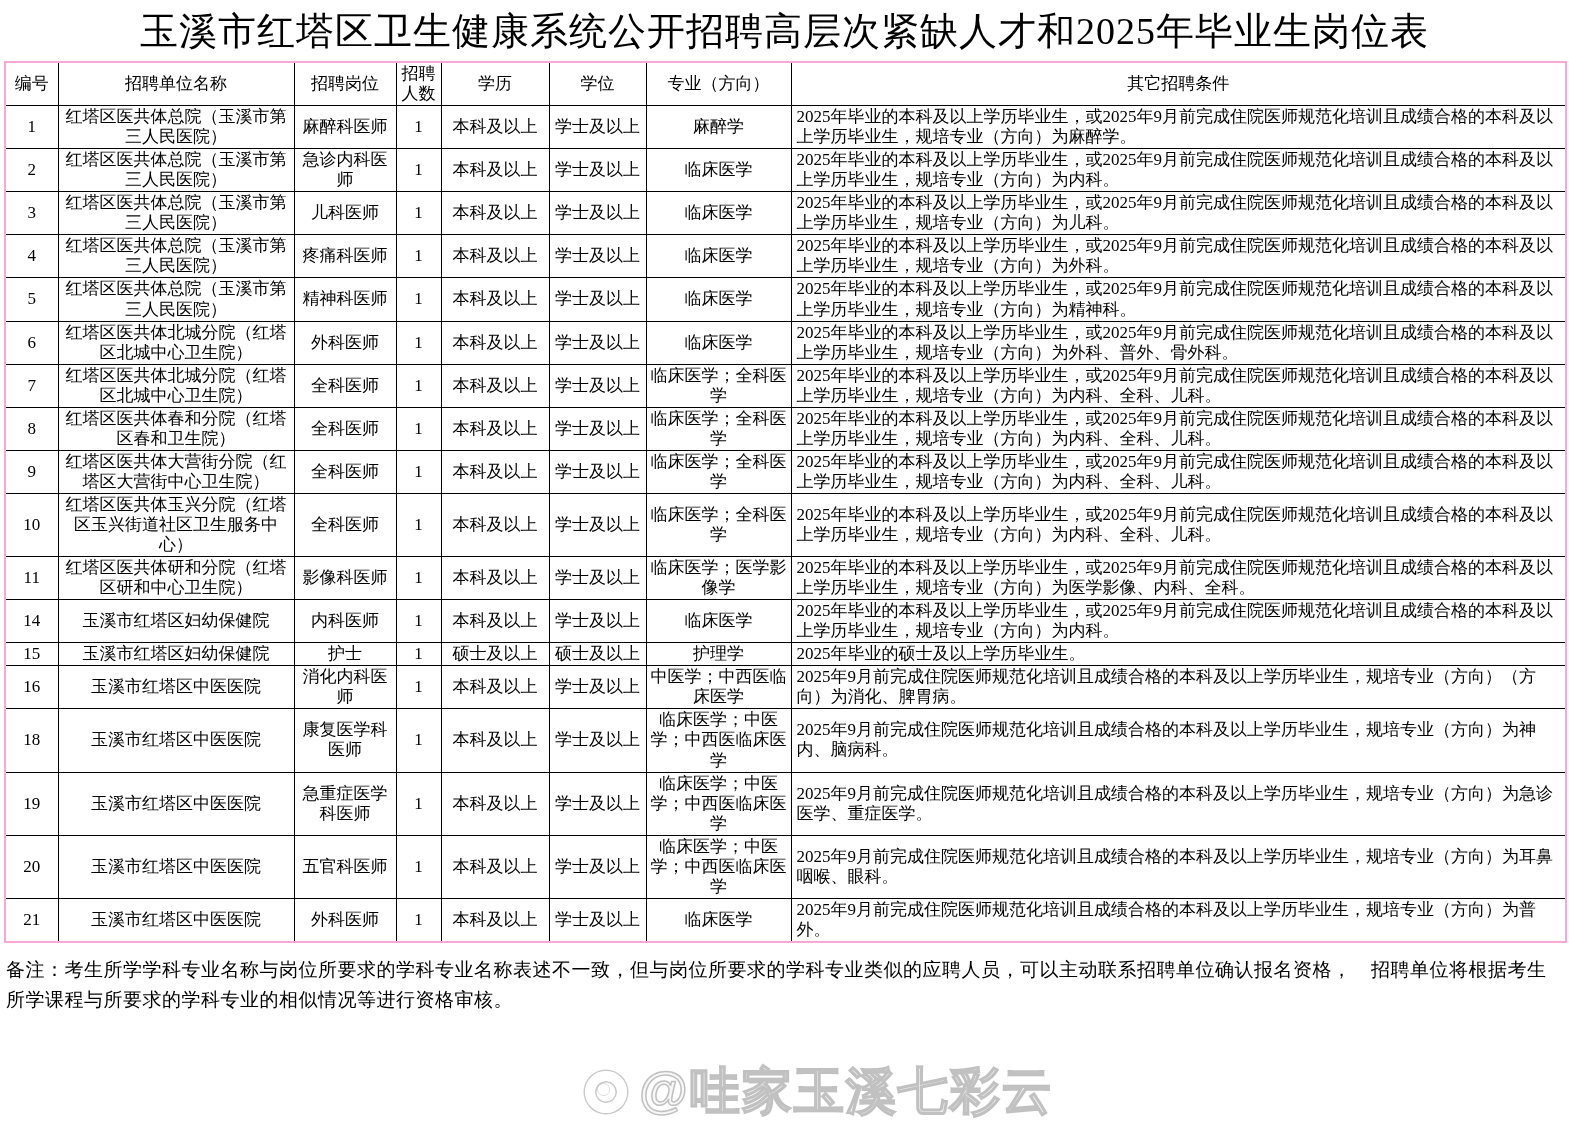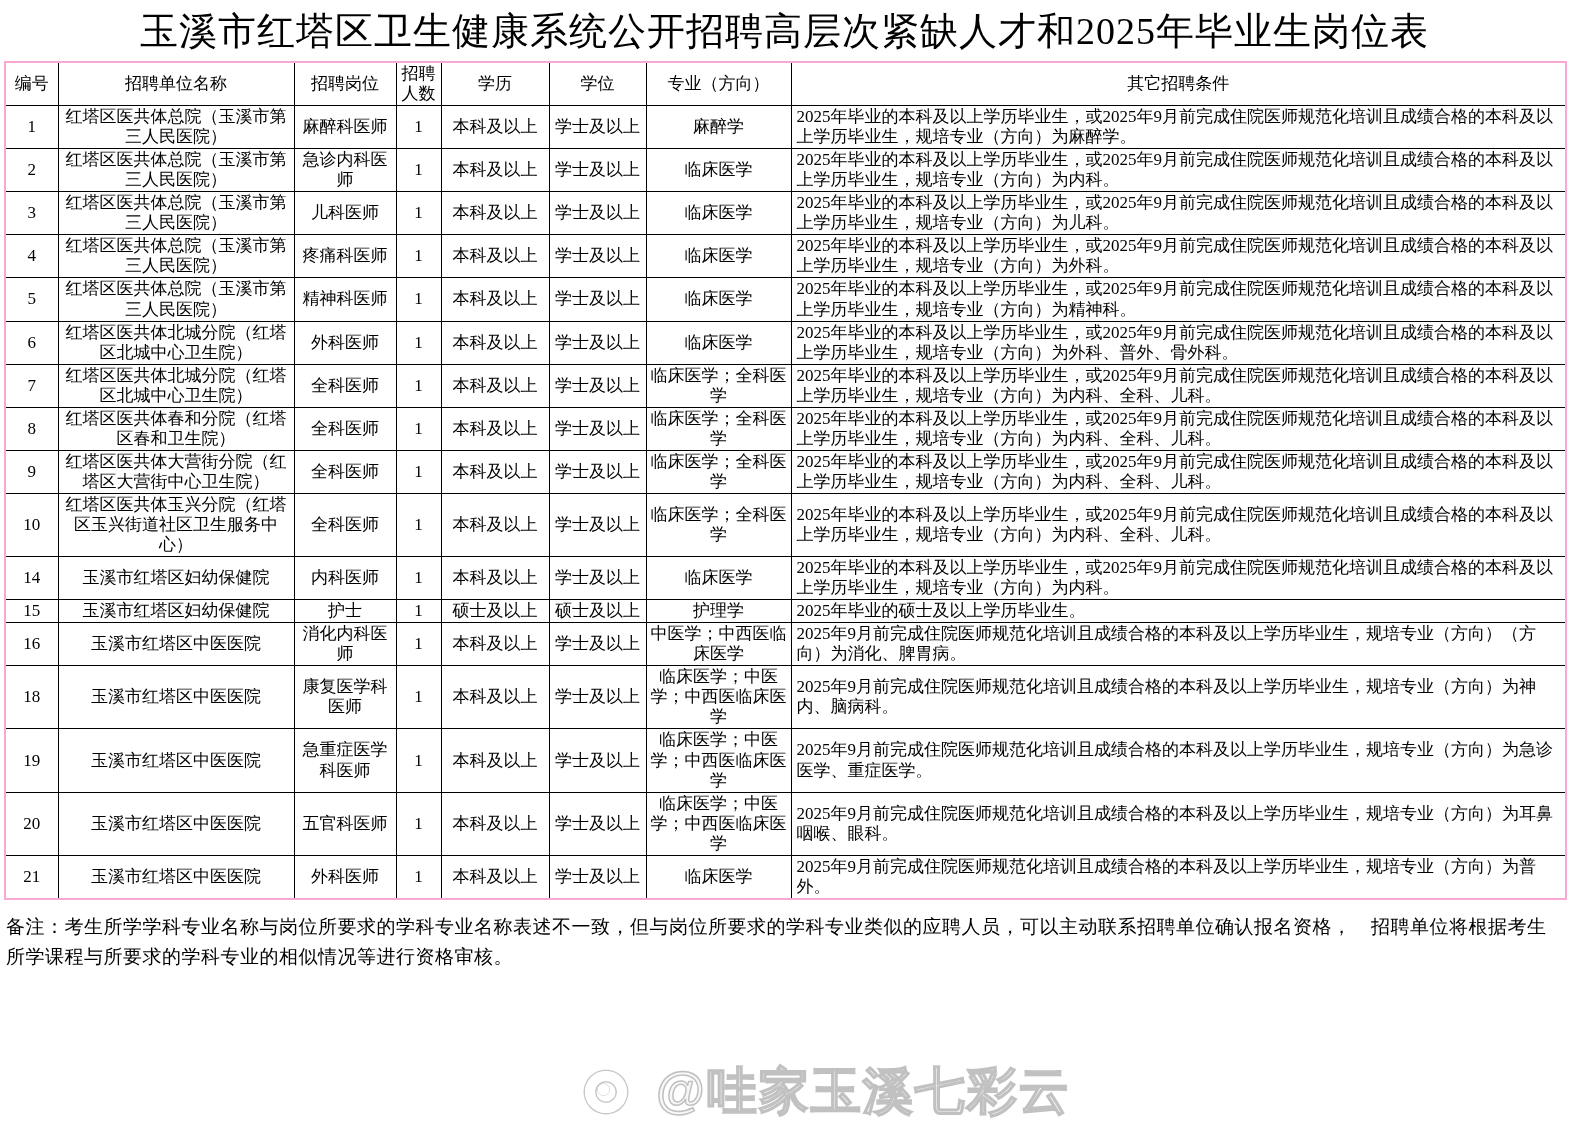--- a/index.html
+++ b/index.html
@@ -18,21 +18,21 @@
     word-break:break-all;
     overflow:hidden;
   }
   thead th { height:40px; font-weight:400; }
   td.left { text-align:left; padding-left:5px; padding-right:5px; }
   tr.total-row td { height:46px; font-size:18px; text-align:left; padding-left:8px; }
   tr.total-row td:nth-child(4) { text-align:center; padding-left:3px; }
   .note { margin:12px 6px 0 6px; font-size:19px; line-height:1.6; letter-spacing:0.5px; }
   .watermark {
     position:absolute; left:585px; top:1058px;
-    display:flex; align-items:center; gap:29px;
+    display:flex; align-items:center; gap:12px;
     pointer-events:none; user-select:none;
   }
   .wm-ring {
     width:42px; height:42px; border-radius:50%;
     border:10px solid rgba(255,255,255,0.85);
     box-shadow:0 0 0 1.5px rgba(165,165,165,0.6), inset 0 0 0 1.5px rgba(165,165,165,0.6);
     position:relative; flex:0 0 auto;
   }
   .wm-ring::after {
     content:""; position:absolute; left:3px; top:3px; width:11px; height:11px;
@@ -173,20 +173,30 @@
           <td>10</td>
           <td>红塔区医共体玉兴分院（红塔区玉兴街道社区卫生服务中心）</td>
           <td>全科医师</td>
           <td>1</td>
           <td>本科及以上</td>
           <td>学士及以上</td>
           <td>临床医学；全科医学</td>
           <td class="left">2025年毕业的本科及以上学历毕业生，或2025年9月前完成住院医师规范化培训且成绩合格的本科及以上学历毕业生，规培专业（方向）为内科、全科、儿科。</td>
         </tr>
         <tr>
+          <td>11</td>
+          <td>红塔区医共体研和分院（红塔区研和中心卫生院）</td>
+          <td>影像科医师</td>
+          <td>1</td>
+          <td>本科及以上</td>
+          <td>学士及以上</td>
+          <td>临床医学；医学影像学</td>
+          <td class="left">2025年毕业的本科及以上学历毕业生，或2025年9月前完成住院医师规范化培训且成绩合格的本科及以上学历毕业生，规培专业（方向）为医学影像、内科、全科。</td>
+        </tr>
+        <tr>
           <td>14</td>
           <td>玉溪市红塔区妇幼保健院</td>
           <td>内科医师</td>
           <td>1</td>
           <td>本科及以上</td>
           <td>学士及以上</td>
           <td>临床医学</td>
           <td class="left">2025年毕业的本科及以上学历毕业生，或2025年9月前完成住院医师规范化培训且成绩合格的本科及以上学历毕业生，规培专业（方向）为内科。</td>
         </tr>
         <tr>

